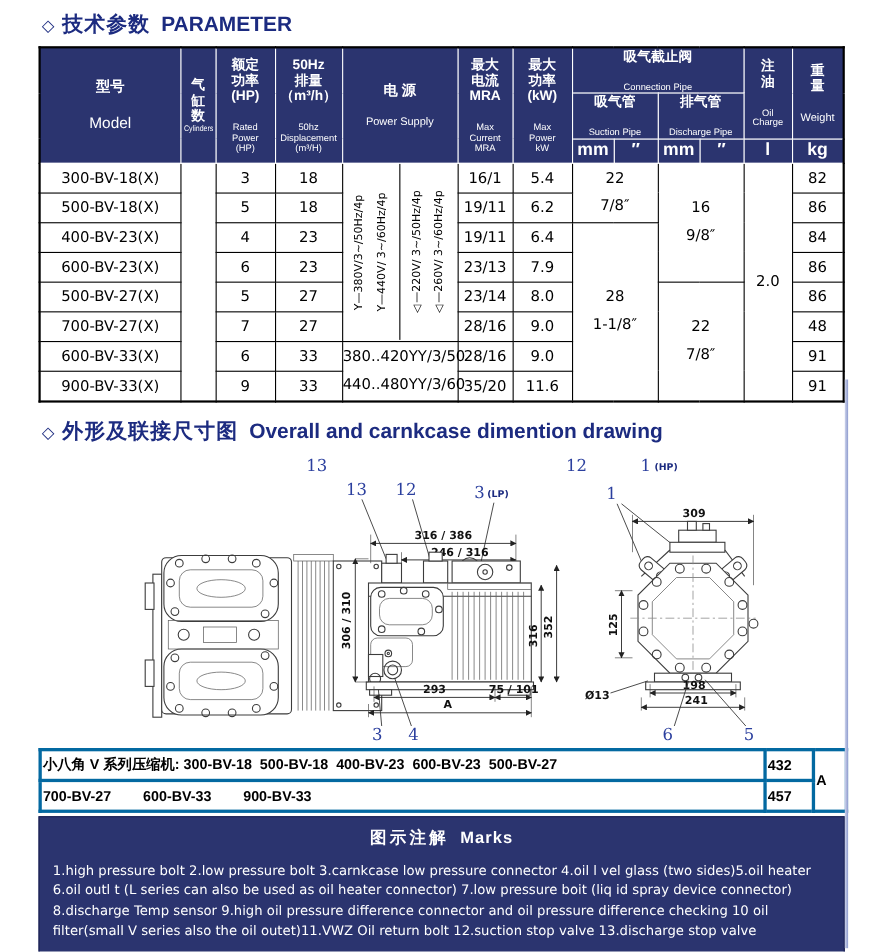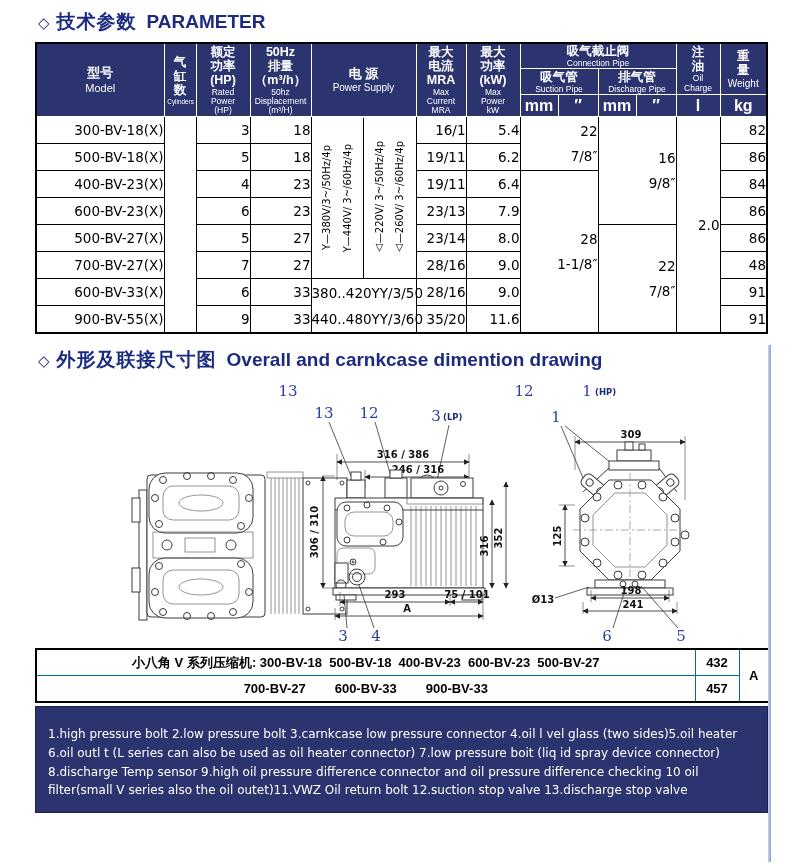--- a/index.html
+++ b/index.html
@@ -4,24 +4,24 @@
 <style>
   html,body{margin:0;padding:0}
   body{width:800px;height:865px;background:#fff;position:relative;overflow:hidden;
        font-family:"Liberation Sans",sans-serif;color:#000}
   .sec-title{color:#1c2b80;font-weight:bold;font-size:19px;margin:9px 0 7px 38px;letter-spacing:1px}
   .sec-title .diamond{font-size:15px;font-weight:normal;margin-right:6px;color:#1c2b80}
   .sec-title .en{margin-left:10px;letter-spacing:0}
 
   table.param{border-collapse:collapse;table-layout:fixed;margin-left:35px;width:733px;border:2px solid #000}
   table.param th{background:#2b346f;color:#fff;border:1px solid #fff;padding:0;vertical-align:middle;text-align:center;font-weight:bold}
-  table.param td{border:1px solid #000;padding:0;text-align:right;vertical-align:middle;
+  table.param td{border:1px solid #000;padding:0;text-align:center;vertical-align:middle;
       font-size:13.5px;font-family:"DejaVu Sans",sans-serif;height:26px}
   .hz{display:block;font-size:12.5px;line-height:1.12;white-space:pre-line}
-  .he{display:block;font-size:8.5px;font-weight:normal;line-height:1.1;white-space:pre-line;margin-top:1px}
+  .he{display:block;font-size:8.5px;font-weight:normal;line-height:1.1;white-space:pre-line;margin-top:17px}
   .hz.big{font-size:13px}
   .hu{font-size:16px;font-weight:bold}
   .cyl-en{font-size:7.5px;display:block;transform:scaleX(.85);font-weight:normal}
   .merge-pipe{white-space:pre-line;line-height:25px}
   .ps-rot{display:flex;height:160px;align-items:center}
   .ps-half{flex:1;display:flex;justify-content:space-evenly;align-items:center;height:100%}
   .ps-half + .ps-half{border-left:1px solid #000}
   .ps-rot span{writing-mode:vertical-rl;transform:rotate(180deg);font-size:10px;white-space:nowrap;line-height:1}
   .ps-alt{white-space:pre-line;font-size:10.5px;line-height:26px;text-align:center}
 
@@ -31,21 +31,21 @@
   .thin{fill:none;stroke:#666;stroke-width:.7}
   .dimline{stroke:#222;stroke-width:.8;fill:none}
   .ext{stroke:#444;stroke-width:.6}
   .dimtxt{fill:#111;font-size:10px;font-weight:bold;font-family:"DejaVu Sans",sans-serif;text-anchor:middle}
   .lbl{fill:#2b3f9e;font-size:15px;font-family:"DejaVu Serif",serif;text-anchor:middle}
   .lblsm{fill:#1c2b80;font-size:8.5px;font-weight:bold;font-family:"DejaVu Sans",sans-serif}
   .leader{stroke:#333;stroke-width:.8;fill:none}
   .cl{stroke:#888;stroke-width:.7;stroke-dasharray:8 3 2 3;fill:none}
 
   table.mlist{border-collapse:collapse;table-layout:fixed;margin:0 0 0 35px;width:733px;border:2px solid #000}
-  table.mlist td{border:1px solid #0369a1;height:23px;font-size:13px;font-weight:bold;text-align:center;
+  table.mlist td{border:3px solid #0369a1;height:23px;font-size:13px;font-weight:bold;
       white-space:pre;overflow:hidden;font-family:"Liberation Sans",sans-serif}
 
   .marks{margin:3px 0 0 35px;width:733px;box-sizing:border-box;background:#2b346f;color:#fff;
       padding:7px 12px 12px;border:1px solid #1a2050}
   .marks .mtitle{text-align:center;font-size:15px;font-weight:bold;letter-spacing:3px;margin:2px 0 8px}
   .marks .mtitle .en{letter-spacing:1px;margin-left:10px}
   .marks .zhtext{font-size:12.5px;font-weight:bold;line-height:1.62}
   .marks .entext{font-size:12px;line-height:1.55;margin-top:11px;font-family:"DejaVu Sans",sans-serif}
 
   .edge-line{position:absolute;left:768px;top:345px;width:3px;height:517px;
@@ -71,21 +71,21 @@
       <col style="width:40px">
       <col style="width:38px">
       <col style="width:40px">
     <col style="width:44px">
       <col style="width:47px">
   </colgroup>
   <tbody>
       <tr style="height:24px">
     <th rowspan="3">
       <span class="hz big">型号</span>
-      <span class="he" style="font-size:11px">Model</span>
+      <span class="he" style="font-size:14px">Model</span>
     </th>
     <th rowspan="3">
       <span class="hz">气
 缸
 数</span>
       <span class="cyl-en">Cylinders</span>
     </th>
     <th rowspan="3">
       <span class="hz">额定
 功率
@@ -231,21 +231,21 @@
     <td>600-BV-33(X)</td>
     <td>6</td>
     <td>33</td>
     <td rowspan="2" class="ps-alt">380..420YY/3/50
 440..480YY/3/60</td>
     <td>28/16</td>
     <td>9.0</td>
     <td>91</td>
   </tr>
   <tr style="height:27px">
-    <td>900-BV-55(X)</td>
+    <td>900-BV-33(X)</td>
     <td>9</td>
     <td>33</td>
     <td>35/20</td>
     <td>11.6</td>
     <td>91</td>
   </tr>
 </tbody>
   </table>
 
 <div class="sec-title" style="margin-top:13px">
@@ -492,16 +492,19 @@
     <td rowspan="2">A</td>
   </tr>
   <tr>
     <td>700-BV-27        600-BV-33        900-BV-33</td>
     <td>457</td>
   </tr>
 </tbody>
   </table>
 
 <div class="marks">
+  <div class="mtitle">
+    <span>图示注解</span><span class="en">Marks</span>
+  </div>
   <div class="entext">1.high pressure bolt 2.low pressure bolt 3.carnkcase low pressure connector 4.oil l vel glass (two sides)5.oil heater 6.oil outl t (L series can also be used as oil heater connector) 7.low pressure boit (liq id spray device connector) 8.discharge Temp sensor 9.high oil pressure difference connector and oil pressure difference checking 10 oil filter(small V series also the oil outet)11.VWZ Oil return bolt 12.suction stop valve 13.discharge stop valve</div>
 </div>
 
 <div class="edge-line"></div>
 
 </body></html>

